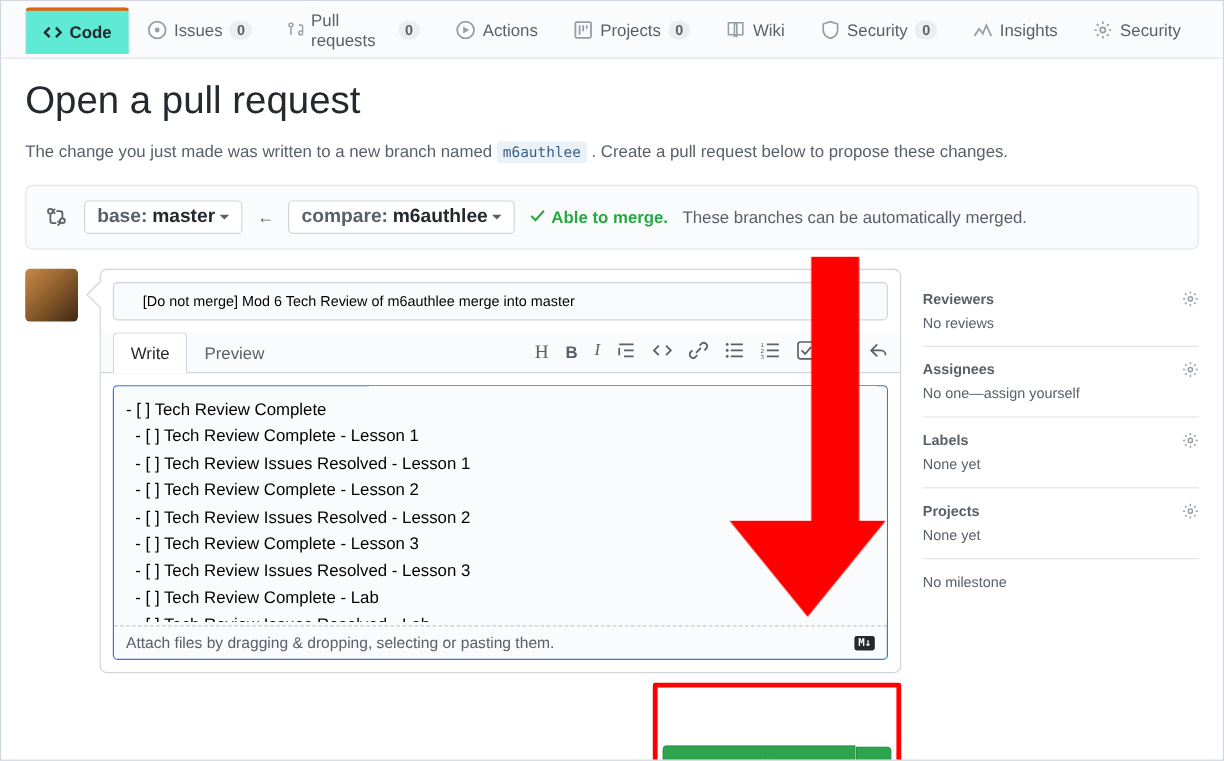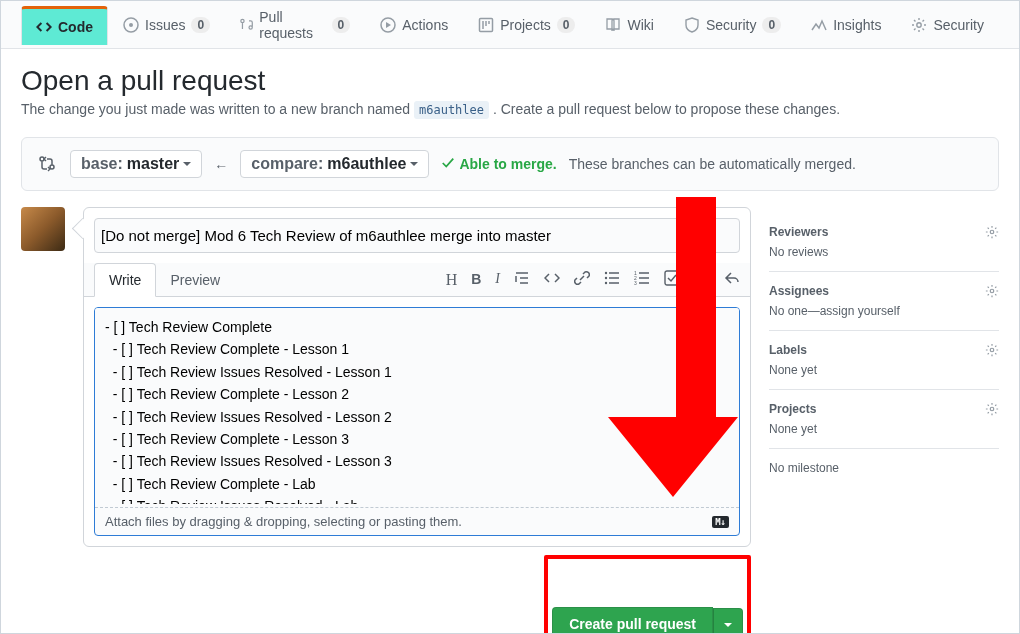--- a/index.html
+++ b/index.html
@@ -4,35 +4,35 @@
 <style>
 * { box-sizing: border-box; margin: 0; padding: 0; }
 body { font-family: -apple-system, BlinkMacSystemFont, "Segoe UI", Helvetica, Arial, sans-serif; font-size: 14px; color: #24292e; background: #fff; width: 1020px; height: 634px; overflow: hidden; border: 1px solid #cfd6dd; }
 .tabs { display: flex; align-items: center; padding: 0 20px; border-bottom: 1px solid #e1e4e8; background: #fafbfc; height: 48px; }
 .tab { display: flex; align-items: center; gap: 6px; padding: 10px 14px; color: #586069; font-size: 14px; cursor: pointer; border: 1px solid transparent; border-bottom: none; }
 .tab.active { background: #5eead4; border-color: #e36209 #e1e4e8 transparent #e1e4e8; border-top-width: 3px; border-radius: 4px 4px 0 0; color: #24292e; font-weight: 600; margin-bottom: -1px; }
 .tab .count { background: #ededed; color: #586069; font-size: 12px; padding: 1px 6px; border-radius: 10px; font-weight: 600; }
 .tab svg { fill: #959da5; }
 .tab.active svg { fill: #24292e; }
 .container { padding: 16px 20px 20px 20px; }
-h1 { font-size: 28px; font-weight: 400; margin-bottom: 4px; }
+h1 { font-size: 32px; font-weight: 400; margin-bottom: 16px; }
 .subtitle { color: #586069; margin-bottom: 20px; }
 .branch-box { border: 1px solid #e1e4e8; background: #fafbfc; border-radius: 6px; padding: 12px 14px; display: flex; align-items: center; gap: 12px; margin-bottom: 16px; }
 .branch-box .iconbtn { width: 22px; height: 22px; display:flex; align-items:center; justify-content:center; }
 .branch-btn { background: #fff; border: 1px solid #d1d5da; border-radius: 4px; padding: 4px 10px; font-size: 16px; font-weight: 600; color: #586069; display:flex; align-items:center; gap:4px; cursor:pointer; }
 .branch-btn.compare .name { color: #24292e; }
 code.branch { background: #eaf1f7; color: #3a6088; padding: 2px 5px; border-radius: 3px; font-family: SFMono-Regular, Consolas, monospace; font-size: 12px; }
 .merge-ok { color: #28a745; font-weight: 600; display:flex; align-items:flex-start; gap:4px; }
 .merge-note { color: #586069; }
 .layout { display: flex; gap: 18px; align-items: flex-start; }
 .avatar { width: 44px; height: 44px; border-radius: 4px; background: linear-gradient(135deg,#c78a4a,#8b5a2b,#3c2a14); flex-shrink:0; }
 .editor { flex: 1; position: relative; }
 .editor::before { content:""; position:absolute; left:-8px; top:14px; width:14px; height:14px; background:#fff; border-left:1px solid #d1d5da; border-bottom:1px solid #d1d5da; transform:rotate(45deg); }
 .editor-box { border:1px solid #d1d5da; border-radius:6px; background:#fff; }
-.title-input { width: calc(100% - 20px); margin: 10px; padding: 8px 6px; font-size: 15px; border:1px solid #d1d5da; border-radius:4px; background:#fafbfc; font-family: inherit; }
+.title-input { width: calc(100% - 20px); margin: 10px; padding: 8px 24px; font-size: 12px; border:1px solid #d1d5da; border-radius:4px; background:#fafbfc; font-family: inherit; }
 .edtabs { display:flex; align-items:center; border-bottom:1px solid #d1d5da; padding: 0 10px; background:#fafbfc; border-radius:0; position:relative; }
 .edtab { padding:8px 14px; color:#586069; cursor:pointer; background:transparent; }
 .edtab.active { background:#fff; border:1px solid #d1d5da; border-bottom-color:#fff; border-radius:4px 4px 0 0; margin-bottom:-1px; color:#24292e; }
 .toolbar { margin-left:auto; display:flex; align-items:center; gap:14px; color:#586069; }
 .toolbar .grp { display:flex; gap:14px; }
 .toolbar span, .toolbar svg { cursor:pointer; }
 .body-area { margin:10px; border:1px solid #2e7cd6; border-radius:4px; overflow:hidden; background:#fafbfc; }
 .body-text { width:100%; height:196px; padding:8px 10px; border:none; resize:none; font-family: Liberation Sans, sans-serif; font-size:14px; line-height:1.6; background:#fafbfc; outline:none; overflow-y:scroll; }
 .attach { padding:6px 10px; color:#586069; font-size:13px; border-top:1px dashed #c1cad3; display:flex; justify-content:space-between; align-items:center; }
 .md-icon { font-family: monospace; font-weight:700; background:#24292e; color:#fff; font-size:9px; padding:1px 3px; border-radius:2px; }

